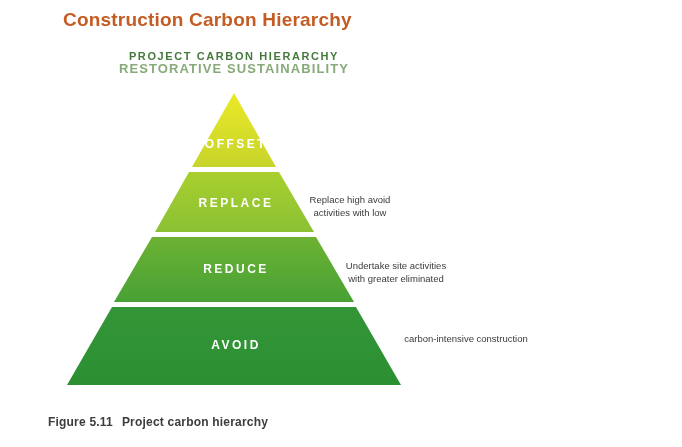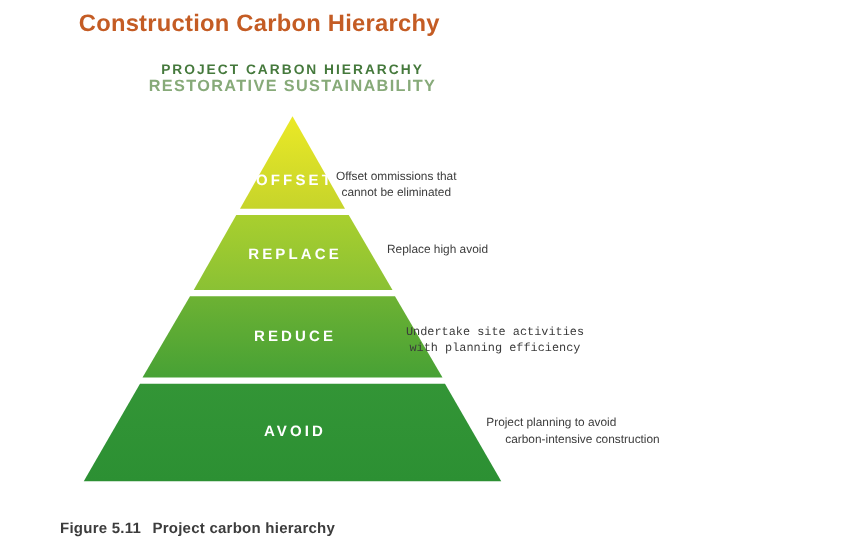--- a/index.html
+++ b/index.html
@@ -76,33 +76,29 @@
     <polygon points="189,172 279,172 314,232 155,232" fill="url(#band-grad-1)"></polygon>
     <polygon points="152,237 316,237 354,302 114,302" fill="url(#band-grad-2)"></polygon>
     <polygon points="112,307 356,307 401,385 67,385" fill="url(#band-grad-3)"></polygon>
 
     <text class="band-label" x="236" y="148" fill="#ffffff">OFFSET</text>
     <text class="band-label" x="236" y="207" fill="#ffffff">REPLACE</text>
     <text class="band-label" x="236" y="273" fill="#ffffff">REDUCE</text>
     <text class="band-label" x="236" y="349" fill="#ffffff">AVOID</text>
   </svg>
 
-  <div class="desc desc-0" style="color: rgb(59, 59, 59);">
-    <span class="l1">Offset ommissions that</span>
-    <span class="l2">cannot be eliminated</span>
-  </div>
   <div class="desc desc-1" style="color: rgb(59, 59, 59);">
     <span class="l1">Replace high avoid</span>
+    <span class="l2">activities with low</span>
   </div>
-  <div class="desc desc-2" style="color: rgb(59, 59, 59); font-family: Liberation Mono, monospace;">
+  <div class="desc desc-2" style="color: rgb(59, 59, 59);">
     <span class="l1">Undertake site activities</span>
-    <span class="l2">with planning efficiency</span>
+    <span class="l2">with greater eliminated</span>
   </div>
   <div class="desc desc-3" style="color: rgb(59, 59, 59);">
-    <span class="l1">Project planning to avoid</span>
     <span class="l2">carbon-intensive construction</span>
   </div>
 
   <p class="caption" style="color: rgb(60, 60, 60);">
     <span class="cap-label">Figure 5.11</span><span>Project carbon hierarchy</span>
   </p>
 
 </div>
 
 </body></html>

